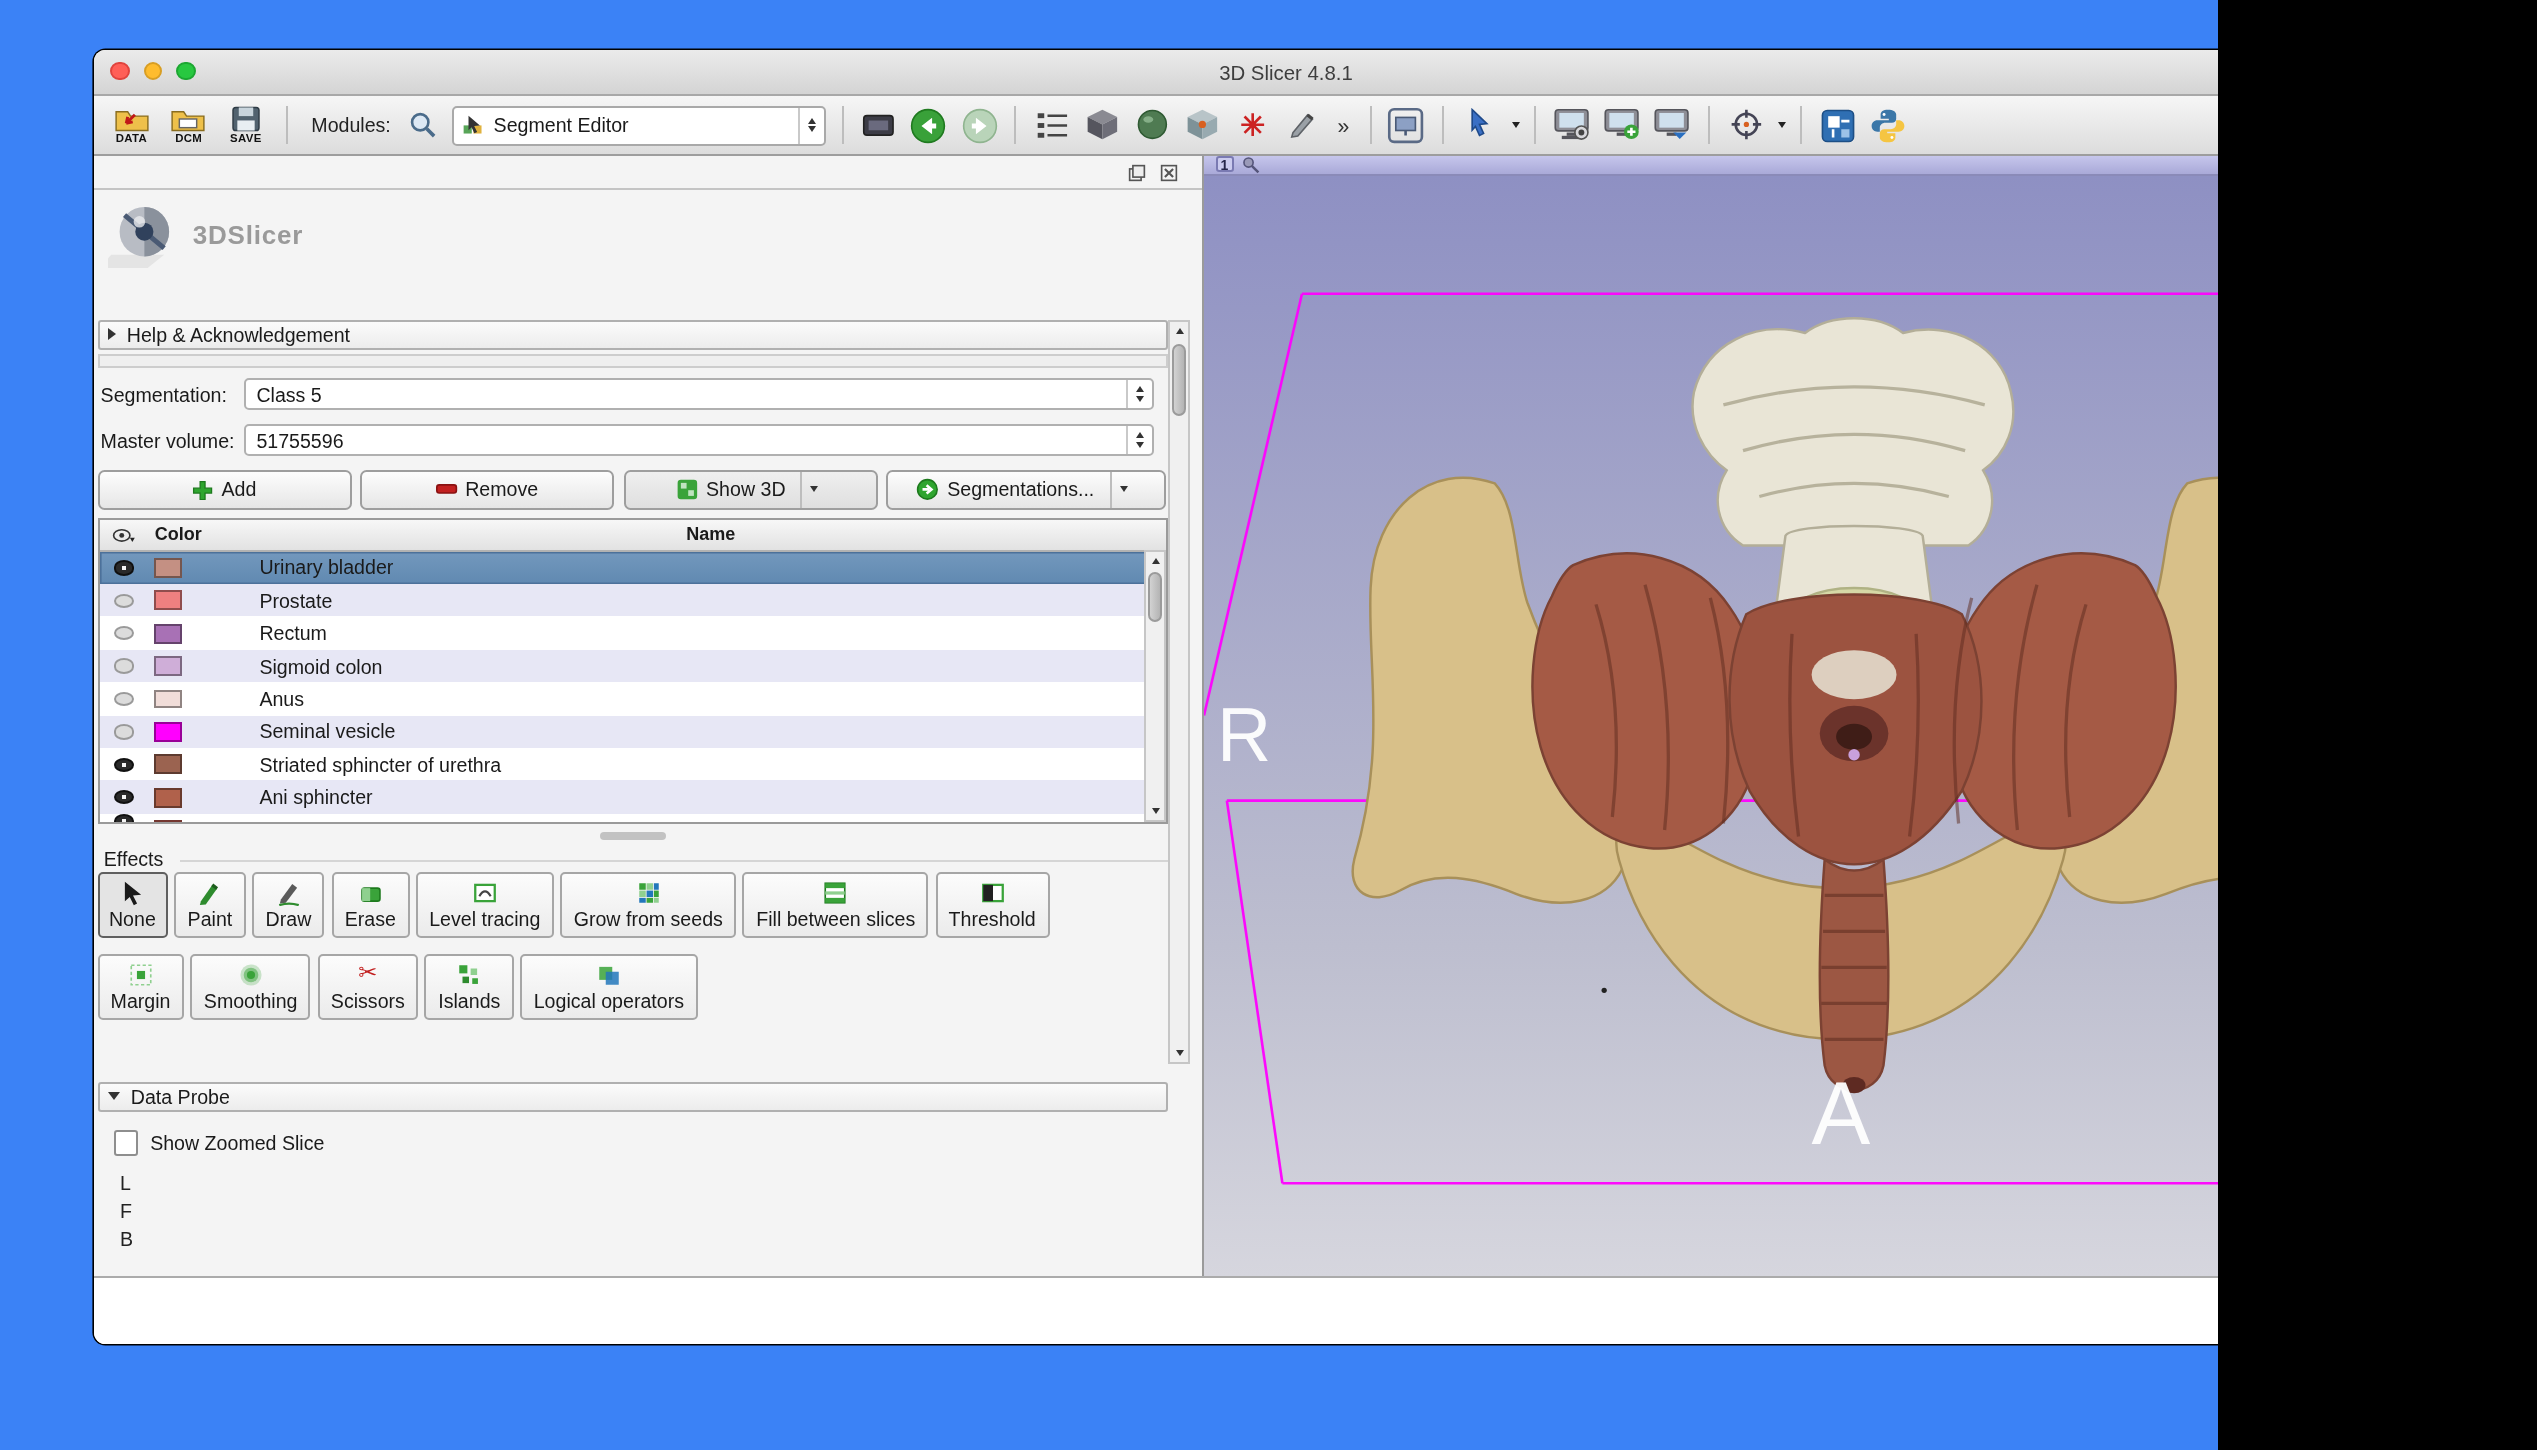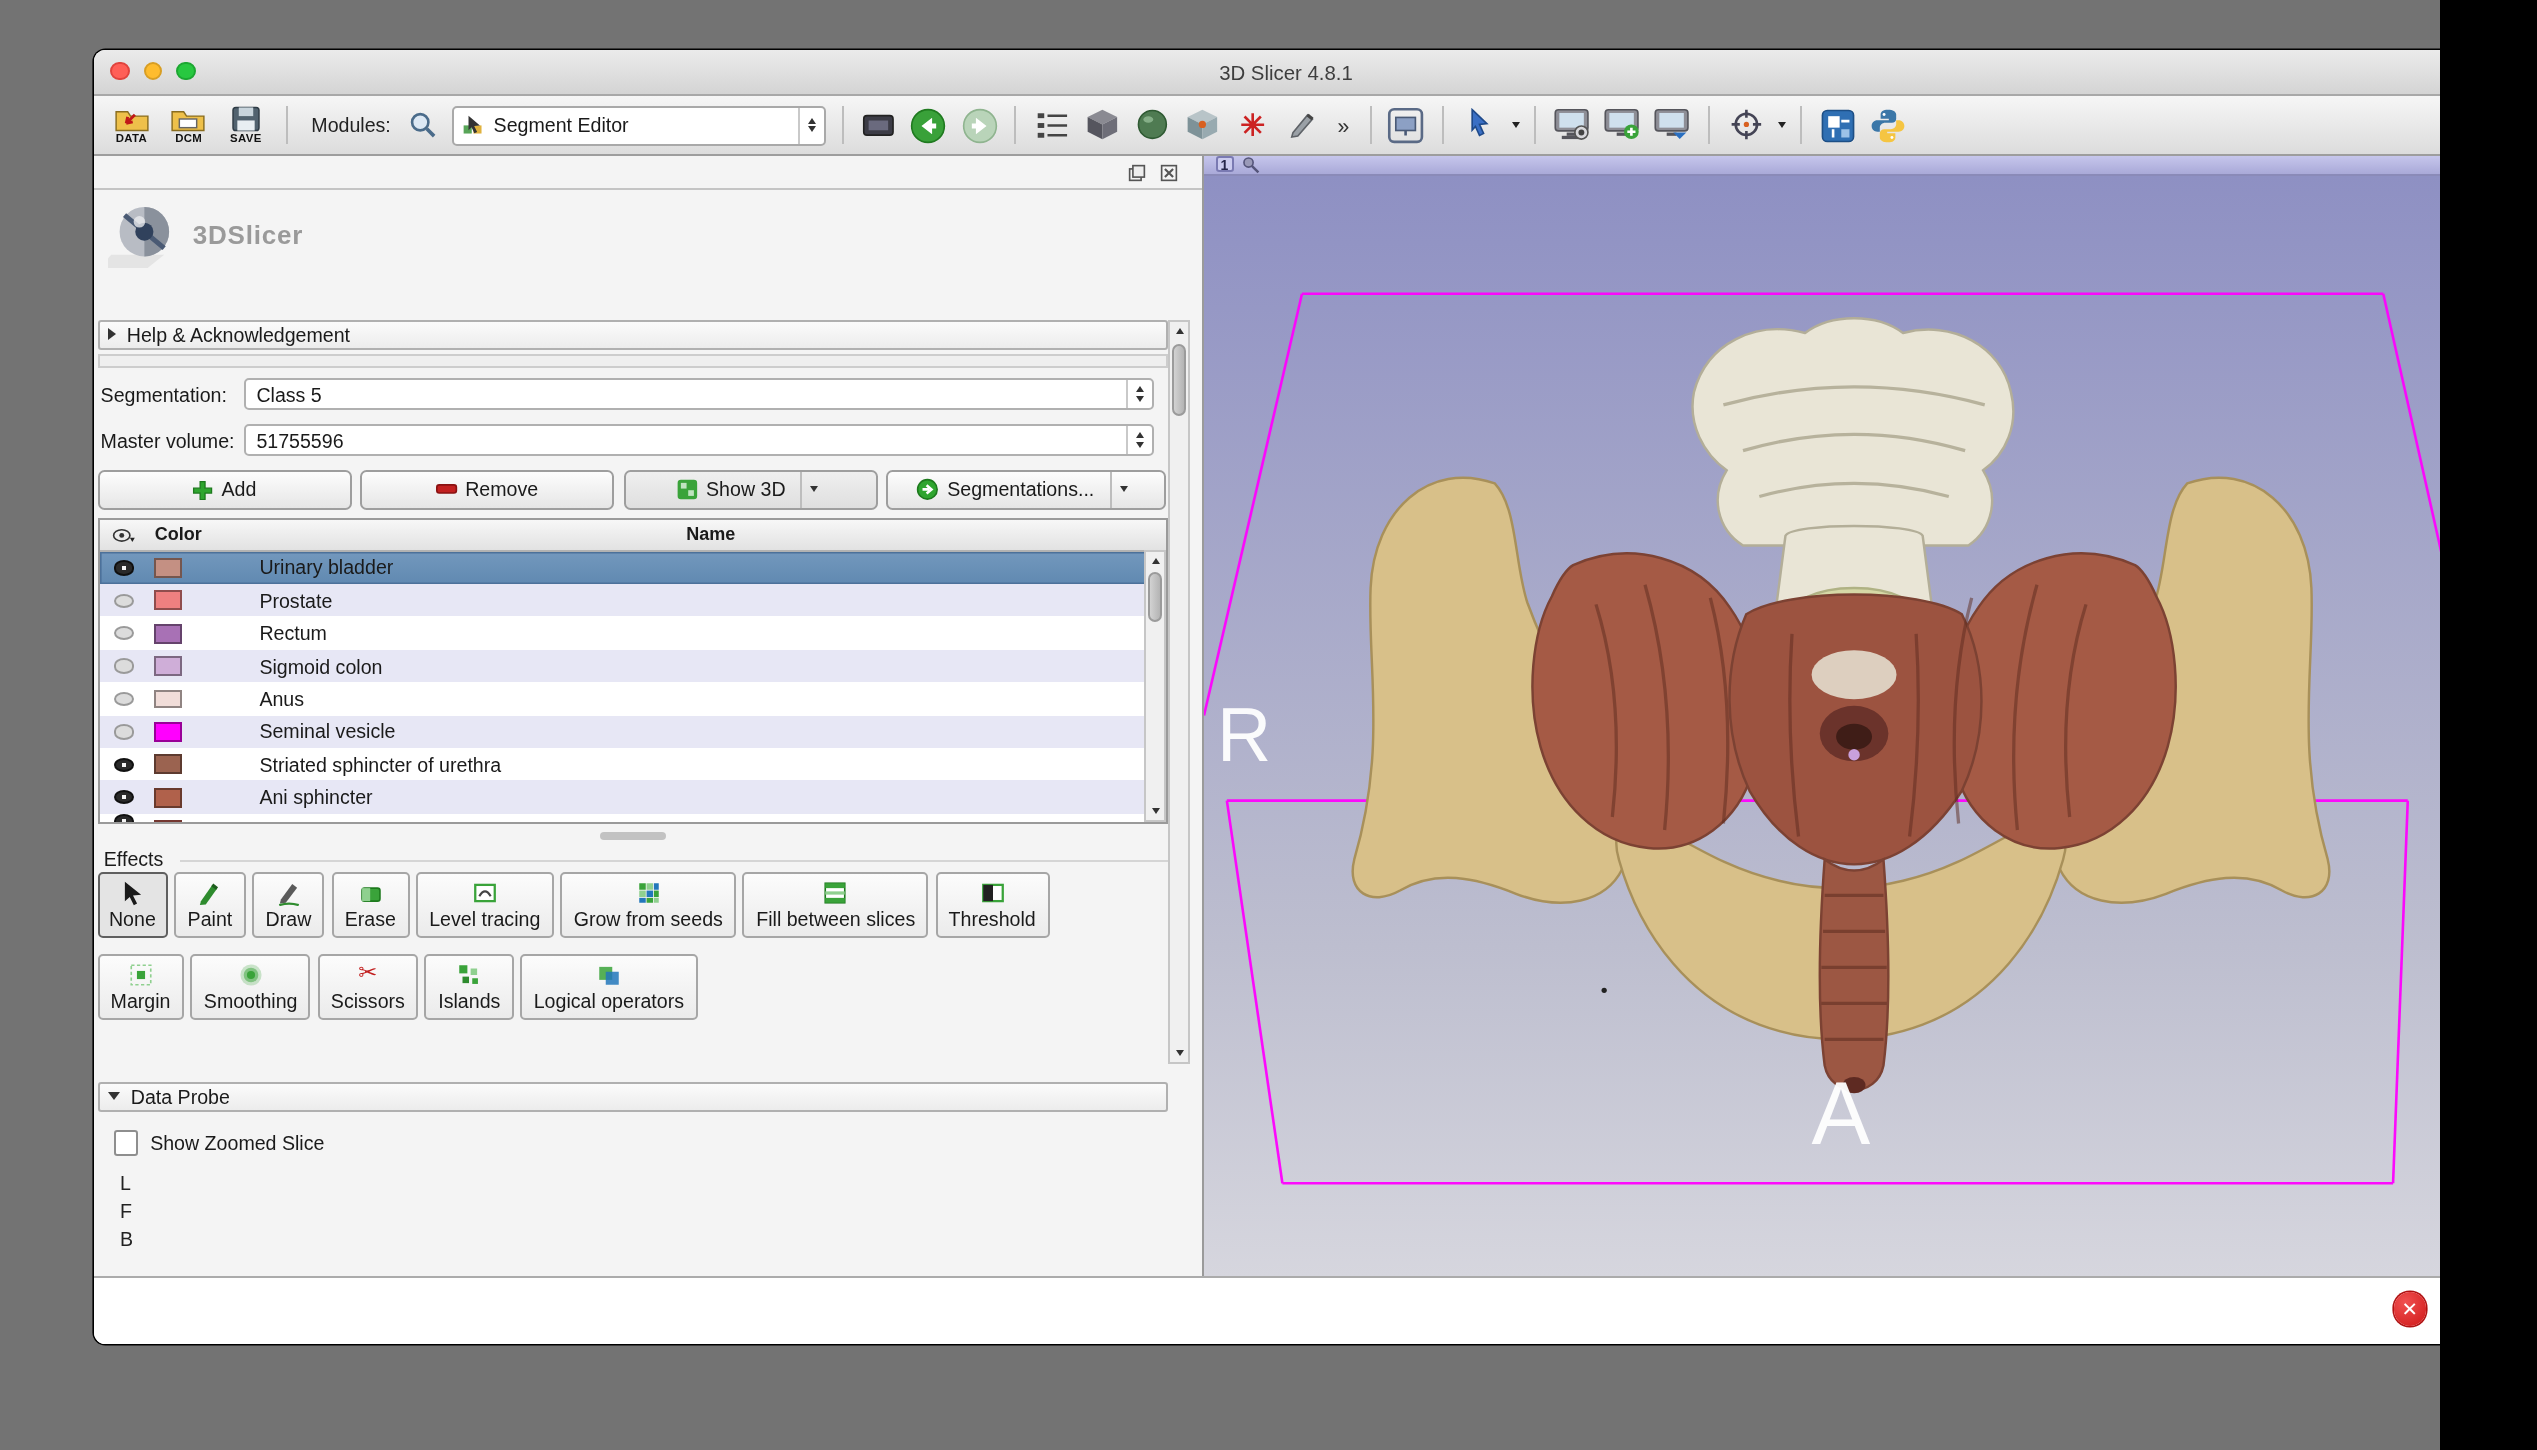--- a/index.html
+++ b/index.html
@@ -1,16 +1,16 @@
 <!DOCTYPE html>
 <html style="font-size:13px"><head>
 <meta charset="utf-8">
 <style>
   html,body{margin:0;padding:0;background:#000;}
-  .stage{position:relative;width:2440px;height:1450px;background:#737373;overflow:hidden;}
+  .stage{position:relative;width:2218px;height:1450px;background:#3b82f6;overflow:hidden;}
   .scale{position:absolute;left:0;top:0;width:1269px;height:725px;transform:scale(2);transform-origin:0 0;
          font-family:"Liberation Sans","DejaVu Sans",sans-serif;color:#1a1a1a;}
   .window{position:absolute;left:47px;top:25px;width:1192px;height:647px;background:#f2f2f2;
           border-radius:5.7px;overflow:hidden;box-shadow:0 0 0 0.8px #000;}
   
   .titlebar{position:relative;height:22px;background:linear-gradient(#ebebeb,#d4d4d4);
             border-bottom:0.8px solid #a8a8a8;display:flex;align-items:center;justify-content:center;}
   .tl{position:absolute;top:5.7px;width:9.8px;height:9.8px;border-radius:50%;}
   .tl.red{left:8.2px;background:#ff5f57;border:0.8px solid #e0443e;box-sizing:border-box;}
   .tl.yel{left:24.5px;background:#febc2e;border:0.8px solid #d89e24;box-sizing:border-box;}

